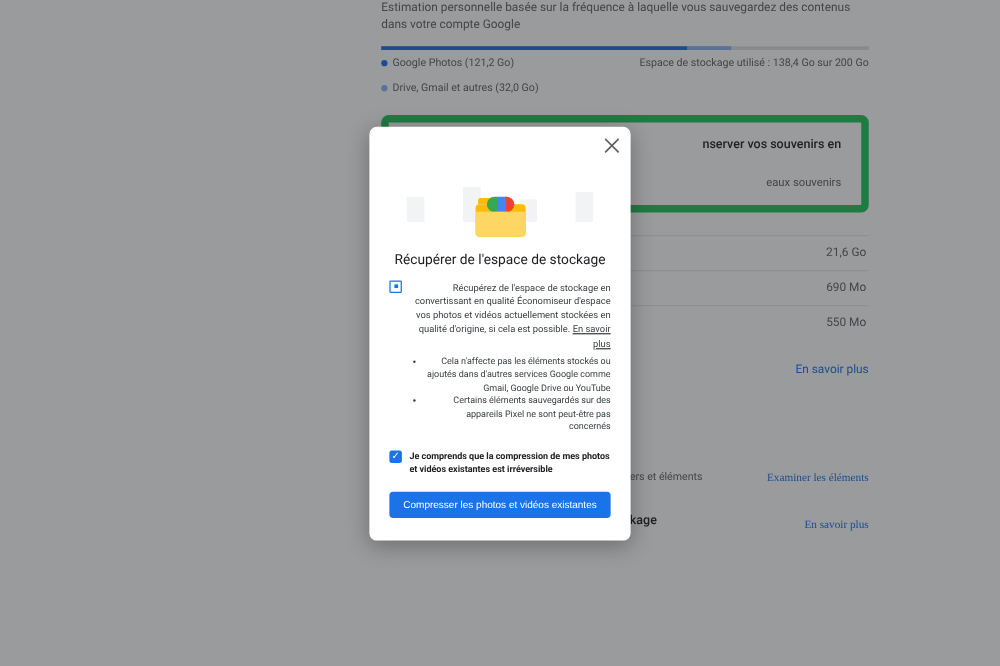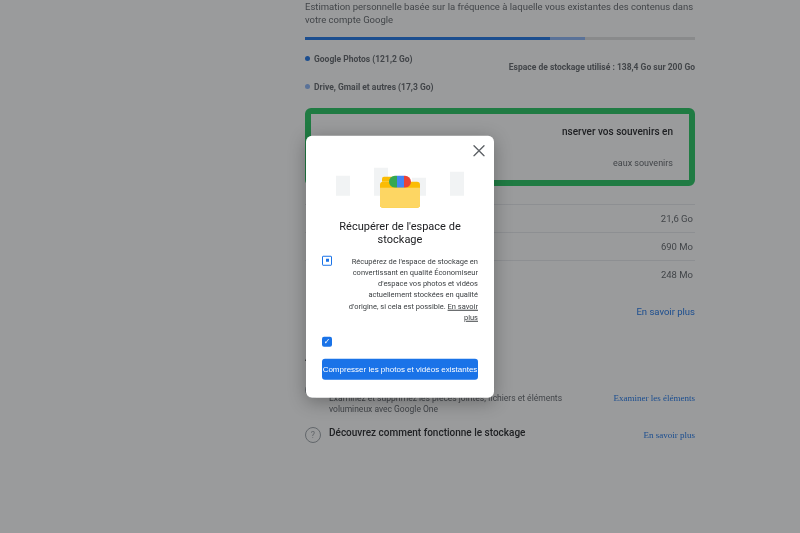--- a/index.html
+++ b/index.html
@@ -9,26 +9,26 @@
   
   .page {
     width:800px; height:533px; background:#fff;
     position:absolute; top:0; left:0;
   }
   .content { margin-left:305px; width:390px; padding-top:0; }
   .subtitle { color:#5f6368; font-size:9.5px; line-height:1.4; padding-bottom:10px; }
   .bar { height:3px; width:390px; background:#e0e0e0; display:flex; }
   .bar .seg1 { background:#1a73e8; height:3px; }
   .bar .seg2 { background:#8ab4f8; height:3px; }
-  .legend { padding:6px 0 10px 0; display:flex; gap:28px;font-weight:bold; }
+  .legend { padding:6px 0 10px 0; display:flex; gap:28px; }
   .legend-row { display:flex; align-items:center; gap:4px; color:#5f6368; font-size:8.5px; }
   .dot { width:5px; height:5px; border-radius:50%; display:inline-block; }
   .dot.blue { background:#1a73e8; }
   .dot.lblue { background:#8ab4f8; }
-  .legend-right { margin-left:auto;margin-top:16px; }
+  .legend-right { margin-left:auto; }
 
   .warn-box {
     border:6px solid #22c55e; border-radius:6px; padding:12px 16px;
     margin:6px 0 16px 0;
   }
   .warn-box .wt { font-size:10px; font-weight:500; color:#202124; }
   .warn-box .ws { font-size:9px; color:#5f6368; margin-top:21px; }
 
   .rows { margin-top:18px; }
   .row { display:flex; justify-content:flex-end; padding:8px 2px; border-top:1px solid #e8eaed; color:#5f6368; font-size:9.5px; }
@@ -42,23 +42,23 @@
   .sugg .t1 { color:#202124; font-size:10px; font-weight:500; }
   .sugg .t2 { color:#5f6368; font-size:8.5px; line-height:1.3; }
   .sugg .act { color:#1a73e8; font-size:9px; font-weight:500; align-self:center;font-family:Liberation Serif, serif; }
 
   
   .scrim {
     position:absolute; inset:0; background:rgba(32,33,36,0.45);
   }
   .dialog {
     position:absolute; left:50%; top:50%; transform:translate(-50%,-50%);
-    width:188px; background:#fff; border-radius:6px;
+    width:209px; background:#fff; border-radius:6px;
     box-shadow:0 4px 18px rgba(0,0,0,0.3);
-    padding:8px 16px 18px 16px;
+    padding:24px 16px 18px 16px;
   }
   .close {
     position:absolute; top:6px; right:6px; width:18px; height:18px;
     display:flex; align-items:center; justify-content:center; color:#5f6368;
     cursor:pointer; font-size:13px;
   }
   .illus {
     height:60px; display:flex; align-items:flex-end; justify-content:center;
     position:relative; margin-top:4px;
   }
@@ -82,57 +82,57 @@
   .chk-row { display:flex; gap:6px; align-items:flex-start; margin-top:14px; }
   .chk { width:10px; height:10px; background:#1a73e8; border-radius:2px; display:flex; align-items:center; justify-content:center; flex-shrink:0; color:#fff; font-size:8px; line-height:1; cursor:pointer; }
   .chk-lbl { font-size:7.2px; font-weight:700; color:#202124; line-height:1.4; }
   .btn { margin-top:12px; width:100%; background:#1a73e8; color:#fff; border:none; border-radius:3px; padding:6px 0; font-size:8px; cursor:pointer; }
 </style>
 </head>
 <body>
 
 <div class="page">
   <div class="content">
-    <div class="subtitle">Estimation personnelle basée sur la fréquence à laquelle vous existantes des contenus dans votre compte Google</div>
+    <div class="subtitle">Estimation personnelle basée sur la fréquence à laquelle vous sauvegardez des contenus dans votre compte Google</div>
 
     <div class="bar">
       <div class="seg1" style="width:245px"></div>
       <div class="seg2" style="width:35px"></div>
     </div>
 
     <div class="legend">
       <div class="legend-row">
         <span class="dot blue"></span>
         <span>Google Photos (121,2 Go)</span>
       </div>
       <div class="legend-row legend-right">
         <span>Espace de stockage utilisé : 138,4 Go sur 200 Go</span>
       </div>
     </div>
     <div class="legend" style="padding-top:0">
       <div class="legend-row">
         <span class="dot lblue"></span>
-        <span>Drive, Gmail et autres (17,3 Go)</span>
+        <span>Drive, Gmail et autres (32,0 Go)</span>
       </div>
     </div>
 
     <div class="warn-box">
       <div class="wt" style="text-align:right">nserver vos souvenirs en</div>
       <div class="ws" style="text-align:right">eaux souvenirs</div>
     </div>
 
     <div class="rows">
       <div class="row">
           <span>21,6 Go</span>
         </div>
       <div class="row">
           <span>690 Mo</span>
         </div>
       <div class="row">
-          <span>248 Mo</span>
+          <span>550 Mo</span>
         </div>
     </div>
 
     <div class="link-row">
       <span class="link">En savoir plus</span>
     </div>
 
     <div class="sugg-h">Autres suggestions</div>
 
     <div class="sugg">
@@ -179,21 +179,26 @@
         </div>
     </div>
   </div>
 
   <div class="dlg-title">Récupérer de l'espace de stockage</div>
 
   <div class="dlg-body">
     <div class="dlg-ico"></div>
     <div class="dlg-text">
       <span>Récupérez de l'espace de stockage en convertissant en qualité Économiseur d'espace vos photos et vidéos actuellement stockées en qualité d'origine, si cela est possible. </span><span class="ln">En savoir plus</span>
+      <ul class="bul">
+        <li>Cela n'affecte pas les éléments stockés ou ajoutés dans d'autres services Google comme Gmail, Google Drive ou YouTube</li>
+        <li>Certains éléments sauvegardés sur des appareils Pixel ne sont peut-être pas concernés</li>
+      </ul>
     </div>
   </div>
 
   <div class="chk-row">
     <div class="chk">✓</div>
+    <div class="chk-lbl">Je comprends que la compression de mes photos et vidéos existantes est irréversible</div>
   </div>
 
   <button class="btn">Compresser les photos et vidéos existantes</button>
 </div>
 
 </body></html>

